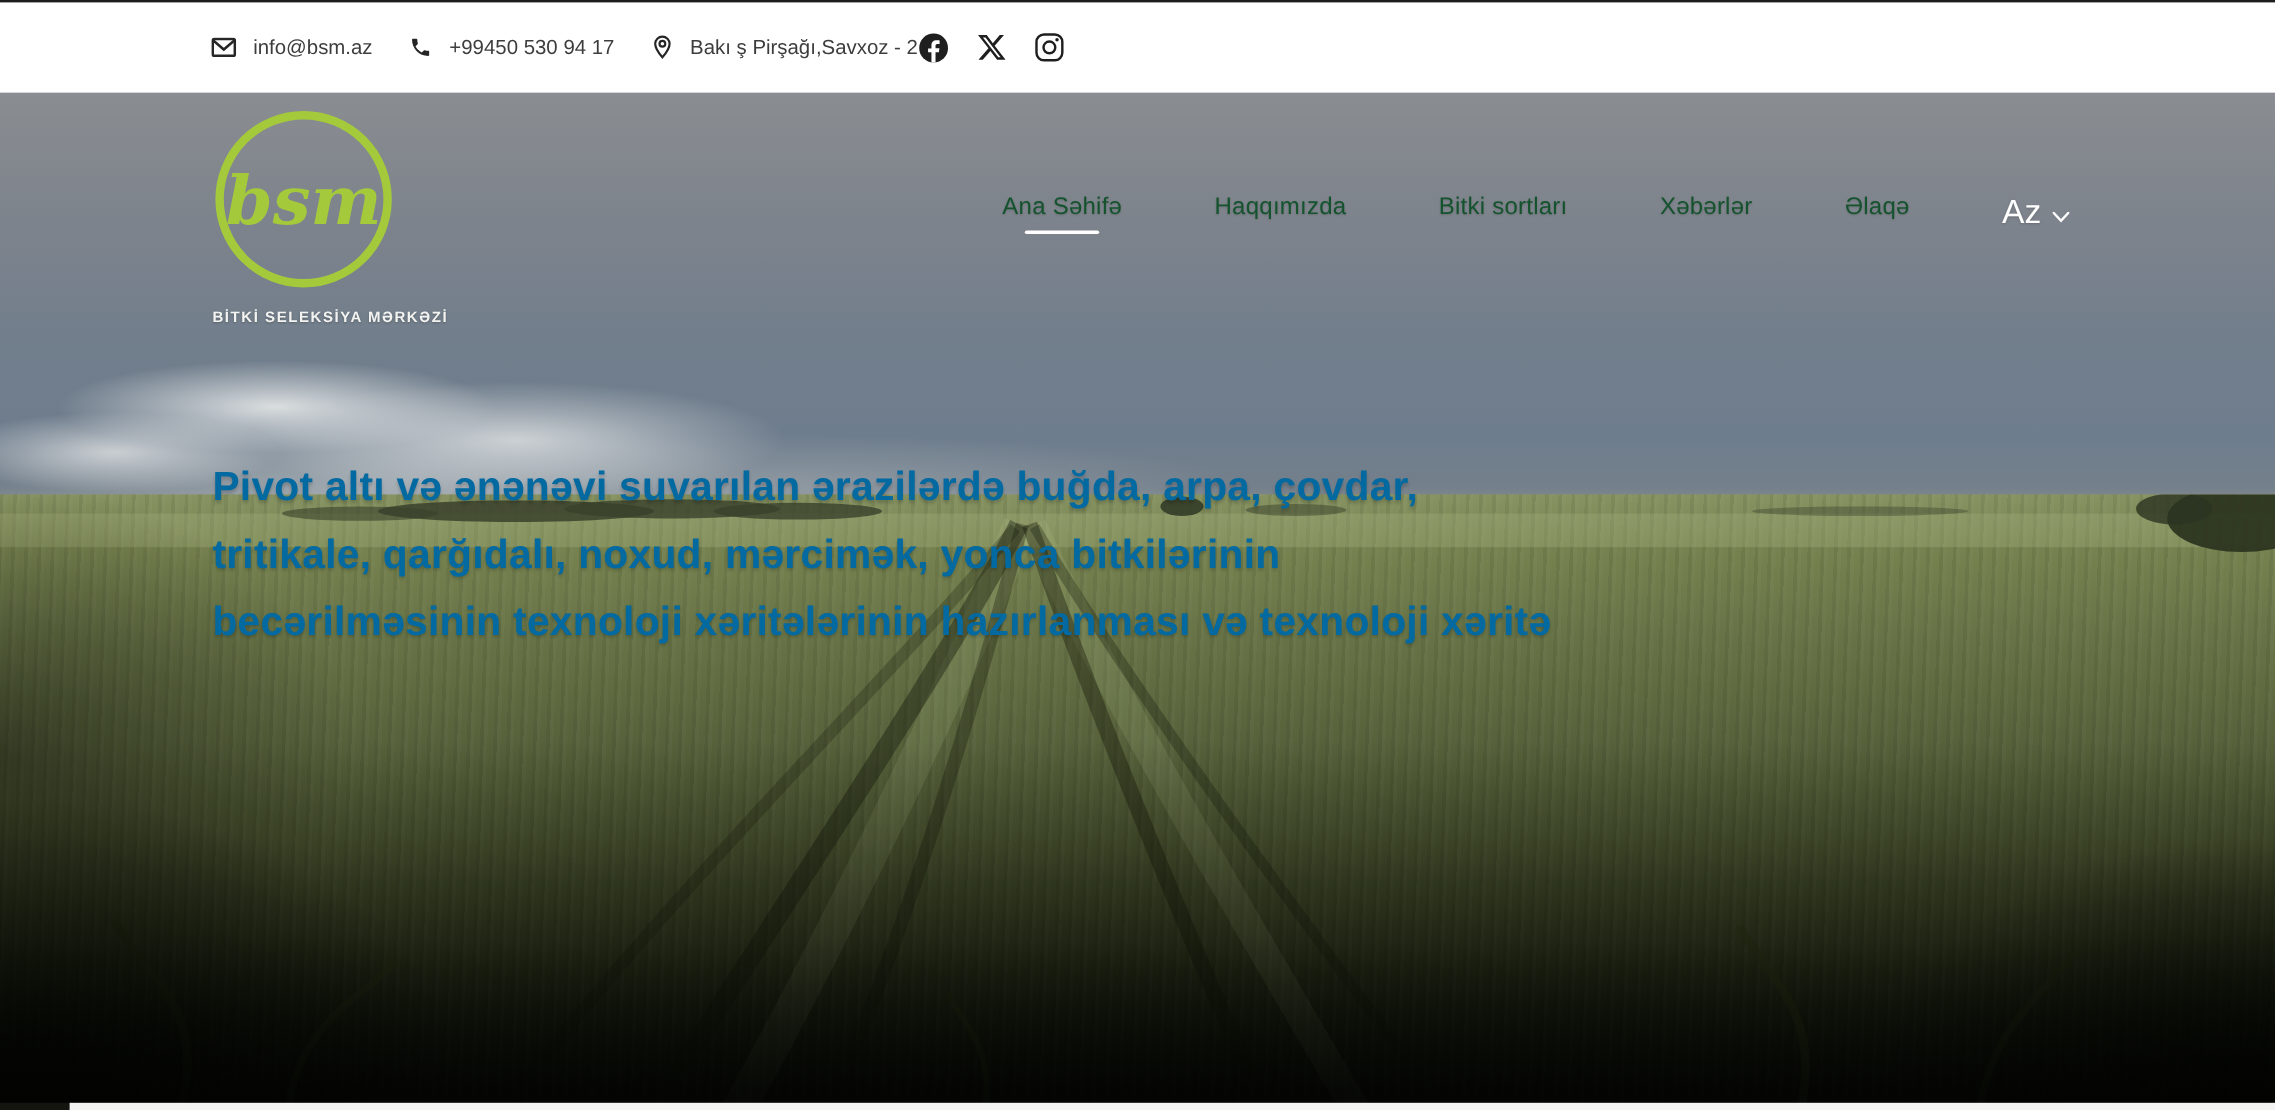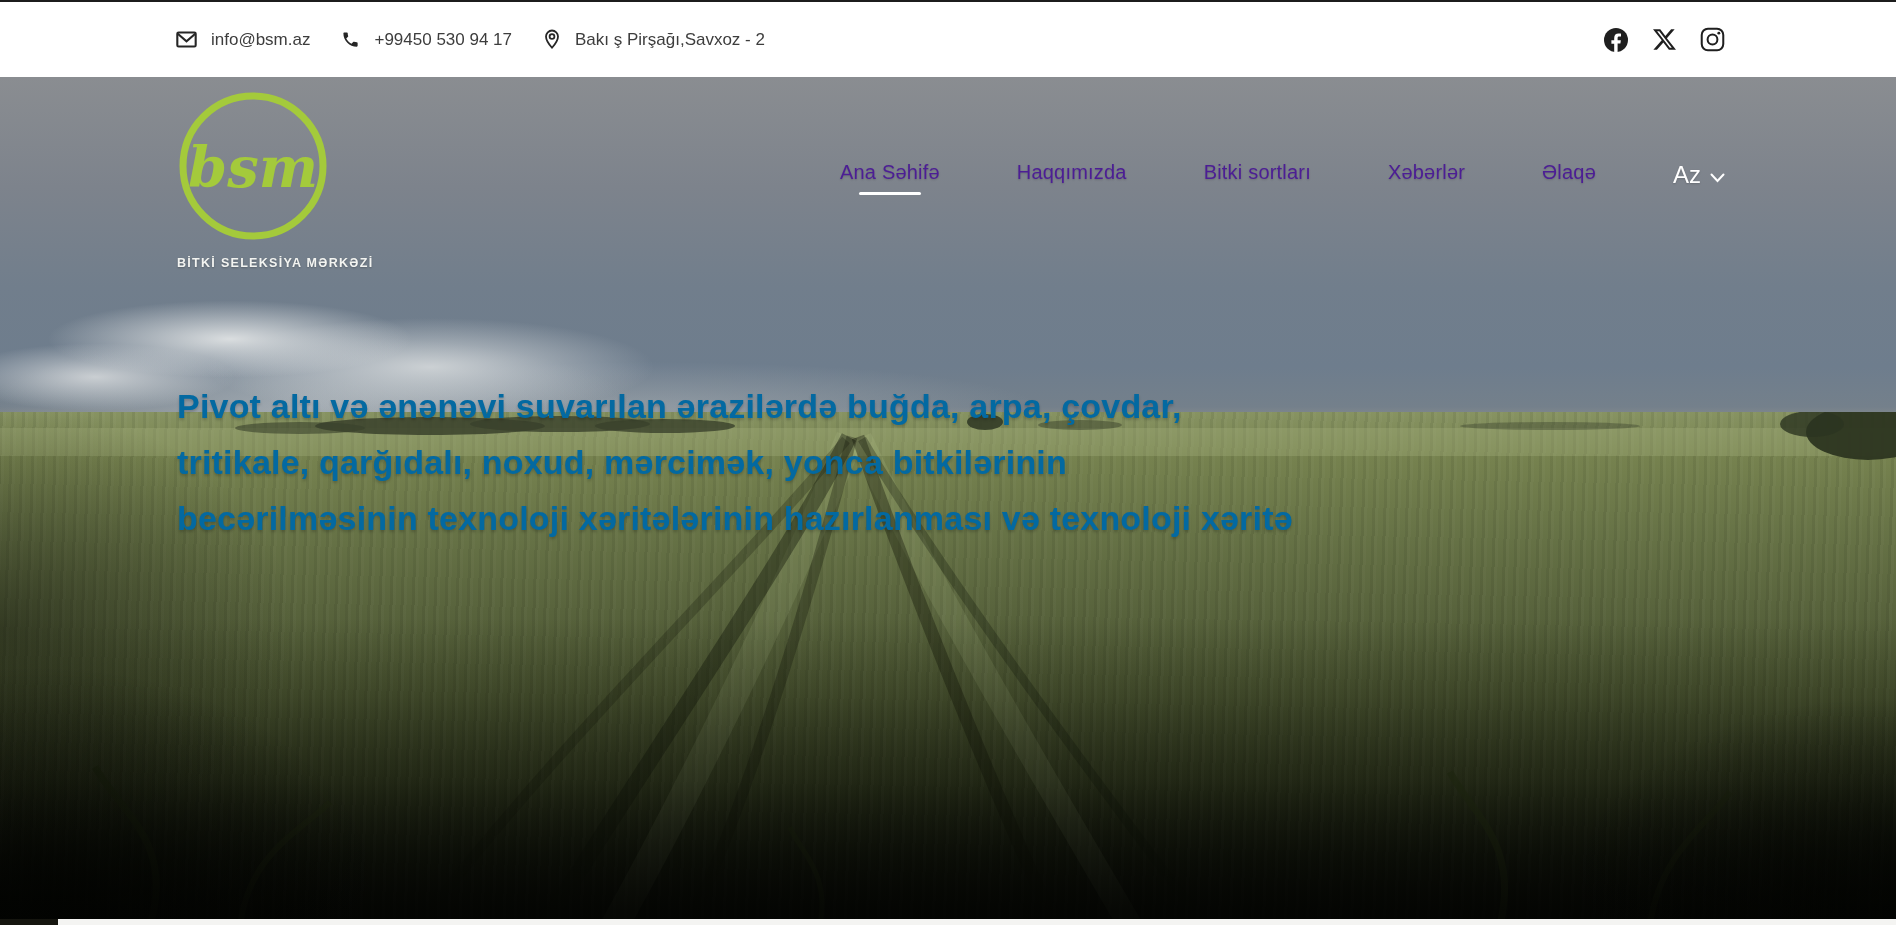--- a/index.html
+++ b/index.html
@@ -3,21 +3,21 @@
 <meta charset="utf-8">
 <style>
   * { margin:0; padding:0; box-sizing:border-box; }
   html,body { width:1896px; height:925px; overflow:hidden; }
   body { font-family:"Liberation Sans", sans-serif; position:relative; background:#fff; }
 
   
   .topbar {
     position:absolute; top:0; left:0; width:1896px; height:77px;
     background:#ffffff; border-top:2px solid #1c1c1c;
-    display:flex; align-items:center; justify-content:space-between;
+    display:flex; align-items:center; 
     padding:0 171px 0 176px; z-index:30;
   }
   .contact-group { display:flex; align-items:center; gap:31px; }
   .contact-item { display:flex; align-items:center; gap:14px; color:#3d3d3d; font-size:17px; cursor:pointer; }
   .contact-item svg { display:block; }
   .social-group { display:flex; align-items:center; gap:24px; }
   .social-btn { display:flex; align-items:center; justify-content:center; cursor:pointer; }
 
   
   .hero {
@@ -50,25 +50,25 @@
   }
 
   
   .site-header { position:absolute; top:77px; left:0; width:1896px; height:230px; z-index:20; }
   .brand { position:absolute; left:177px; top:13px; width:160px; cursor:pointer; }
   .brand-label {
     margin-top:10px; text-align:left; color:#f3f4f1; font-size:12.5px; font-weight:700;
     letter-spacing:1.3px; white-space:nowrap; text-shadow:0 1px 2px rgba(0,0,0,.25);
   }
   .nav { position:absolute; right:171px; top:84px; display:flex; align-items:flex-start; gap:77px; }
-  .nav-item { color:#4c1d95; font-size:20px; font-weight:500; letter-spacing:.2px; cursor:pointer;
+  .nav-item { color:#14532d; font-size:20px; font-weight:500; letter-spacing:.2px; cursor:pointer;
               text-shadow:0 1px 2px rgba(0,0,0,.18); text-align:center; }
   .nav-item .underline { display:none; }
   .nav-item.active .underline { display:block; width:62px; height:3px; background:#ffffff; border-radius:2px; margin:8px auto 0; }
-  .lang { display:flex; align-items:center; gap:9px; color:#fff; font-size:24px; font-weight:500; cursor:pointer;
+  .lang { display:flex; align-items:center; gap:9px; color:#fff; font-size:28px; font-weight:500; cursor:pointer;
           text-shadow:0 1px 2px rgba(0,0,0,.18);text-align:center; }
 
   
   .hero-heading {
     position:absolute; left:177px; top:378px; width:1420px; z-index:10;
     color:#0369a1; font-weight:700; font-size:34px; line-height:56px; letter-spacing:.2px;
     text-shadow:0 2px 3px rgba(0,0,0,.20);
   }
 
   

